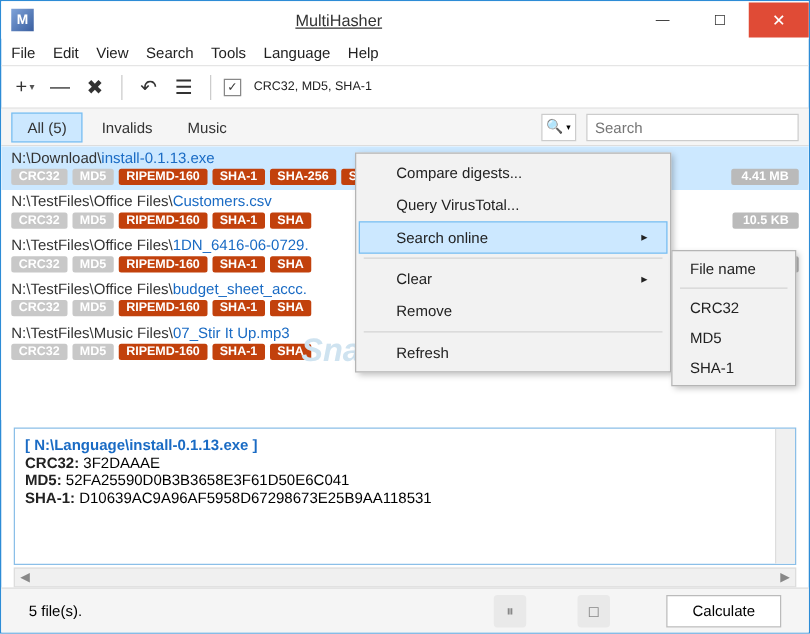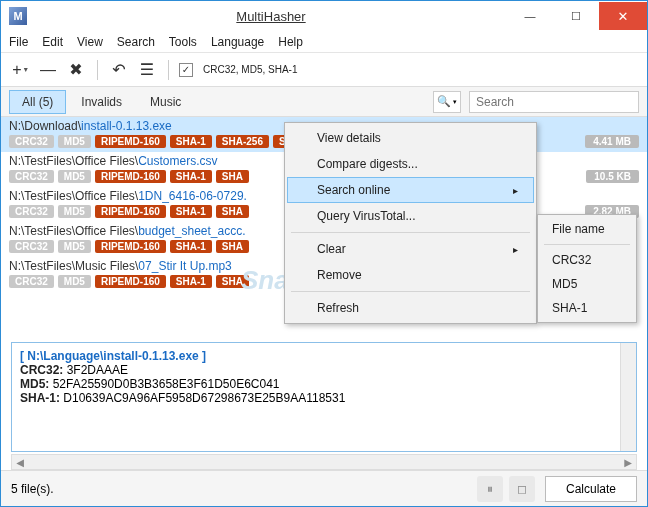--- a/index.html
+++ b/index.html
@@ -37,27 +37,27 @@
 .filerow .tags { display:flex; gap:4px; margin-top:2px; align-items:center;}
 .tag { background:#c8c8c8; color:#fff; font-size:10px; font-weight:bold; padding:1px 6px; border-radius:2px;}
 .tag.dim { background:#c2410c; }
 .sizebadge { margin-left:auto; background:#bababa; color:#fff; font-size:10px; font-weight:bold; padding:1px 8px; border-radius:2px;}
 .watermark { position:absolute; left:240px; top:148px; font-size:26px; font-weight:bold; color:#cfe3f0; font-style:italic; z-index:0; pointer-events:none;}
 .ctxmenu { position:absolute; left:283px; top:5px; width:253px; background:#f2f2f2; border:1px solid #b5b5b5; box-shadow:2px 2px 5px rgba(0,0,0,0.25); z-index:10; padding:2px;}
 .ctxitem { padding:6px 16px 6px 30px; font-size:12px; color:#222; display:flex; align-items:center;}
 .ctxitem.hl { background:#cce8ff; border:1px solid #7abef0; padding:5px 15px 5px 29px;}
 .ctxitem.arrow::after { content:"▸"; margin-left:auto; font-size:10px;}
 .ctxsep { height:1px; background:#d4d4d4; margin:3px 4px;}
-.submenu { position:absolute; left:536px; top:97px; width:100px; background:#f2f2f2; border:1px solid #b5b5b5; box-shadow:2px 2px 5px rgba(0,0,0,0.25); z-index:11; padding:2px;}
+.submenu { position:absolute; left:536px; top:83px; width:100px; background:#f2f2f2; border:1px solid #b5b5b5; box-shadow:2px 2px 5px rgba(0,0,0,0.25); z-index:11; padding:2px;}
 .submenu .ctxitem { padding:5px 12px;}
 .hashpanel { height:110px; border:1px solid #8bbfe8; margin:6px 10px 0 10px; background:#fff; font-family:Consolas,monospace; font-size:12px; padding:6px 8px; overflow:auto; position:relative;}
 .hashpanel .hline { color:#1a6bc4; font-weight:bold;}
 .hashpanel .k { font-weight:bold; color:#222; }
 .scrollv { position:absolute; right:0; top:0; width:16px; height:100%; background:#f0f0f0; border-left:1px solid #ddd;}
-.statusbar { height:36px; display:flex; align-items:center; padding:0 10px; border-top:1px solid #ddd; background:#f5f5f5;}
+.statusbar { height:36px; display:flex; align-items:center; padding:0 22px; border-top:1px solid #ddd; background:#f5f5f5;gap:35px;}
 .statusbar .stext { font-size:12px;}
 .stspacer { flex:1;}
 .sicon { width:26px; height:26px; border-radius:3px; background:#e9e9e9; margin-left:6px; display:flex;align-items:center;justify-content:center; color:#888;}
 .calcbtn { margin-left:10px; padding:5px 20px; background:#fff; border:1px solid #bbb; font-size:12px;}
 .hscroll { height:16px; margin:2px 10px 0 10px; background:#f0f0f0; border:1px solid #ddd; display:flex; align-items:center;}
 .hscroll .harr { width:16px; text-align:center; color:#888; font-size:10px;}
 </style>
 </head>
 <body>
 
@@ -155,24 +155,23 @@
         <div class="path"><span>N:\TestFiles\Music Files\</span><span class="link">07_Stir It Up.mp3</span></div>
         <div class="tags">
           <span class="tag">CRC32</span>
           <span class="tag">MD5</span>
           <span class="tag dim">RIPEMD-160</span>
           <span class="tag dim">SHA-1</span>
           <span class="tag dim">SHA</span>
         </div>
       </div>
       <div class="ctxmenu">
-      <div class="ctxitem">View details</div>
       <div class="ctxitem">Compare digests...</div>
+      <div class="ctxitem">Query VirusTotal...</div>
       <div class="ctxitem hl arrow">Search online</div>
-      <div class="ctxitem">Query VirusTotal...</div>
       <div class="ctxsep"></div>
       <div class="ctxitem arrow">Clear</div>
       <div class="ctxitem">Remove</div>
       <div class="ctxsep"></div>
       <div class="ctxitem">Refresh</div>
     </div>
 
     <div class="submenu">
       <div class="ctxitem">File name</div>
       <div class="ctxsep"></div>

